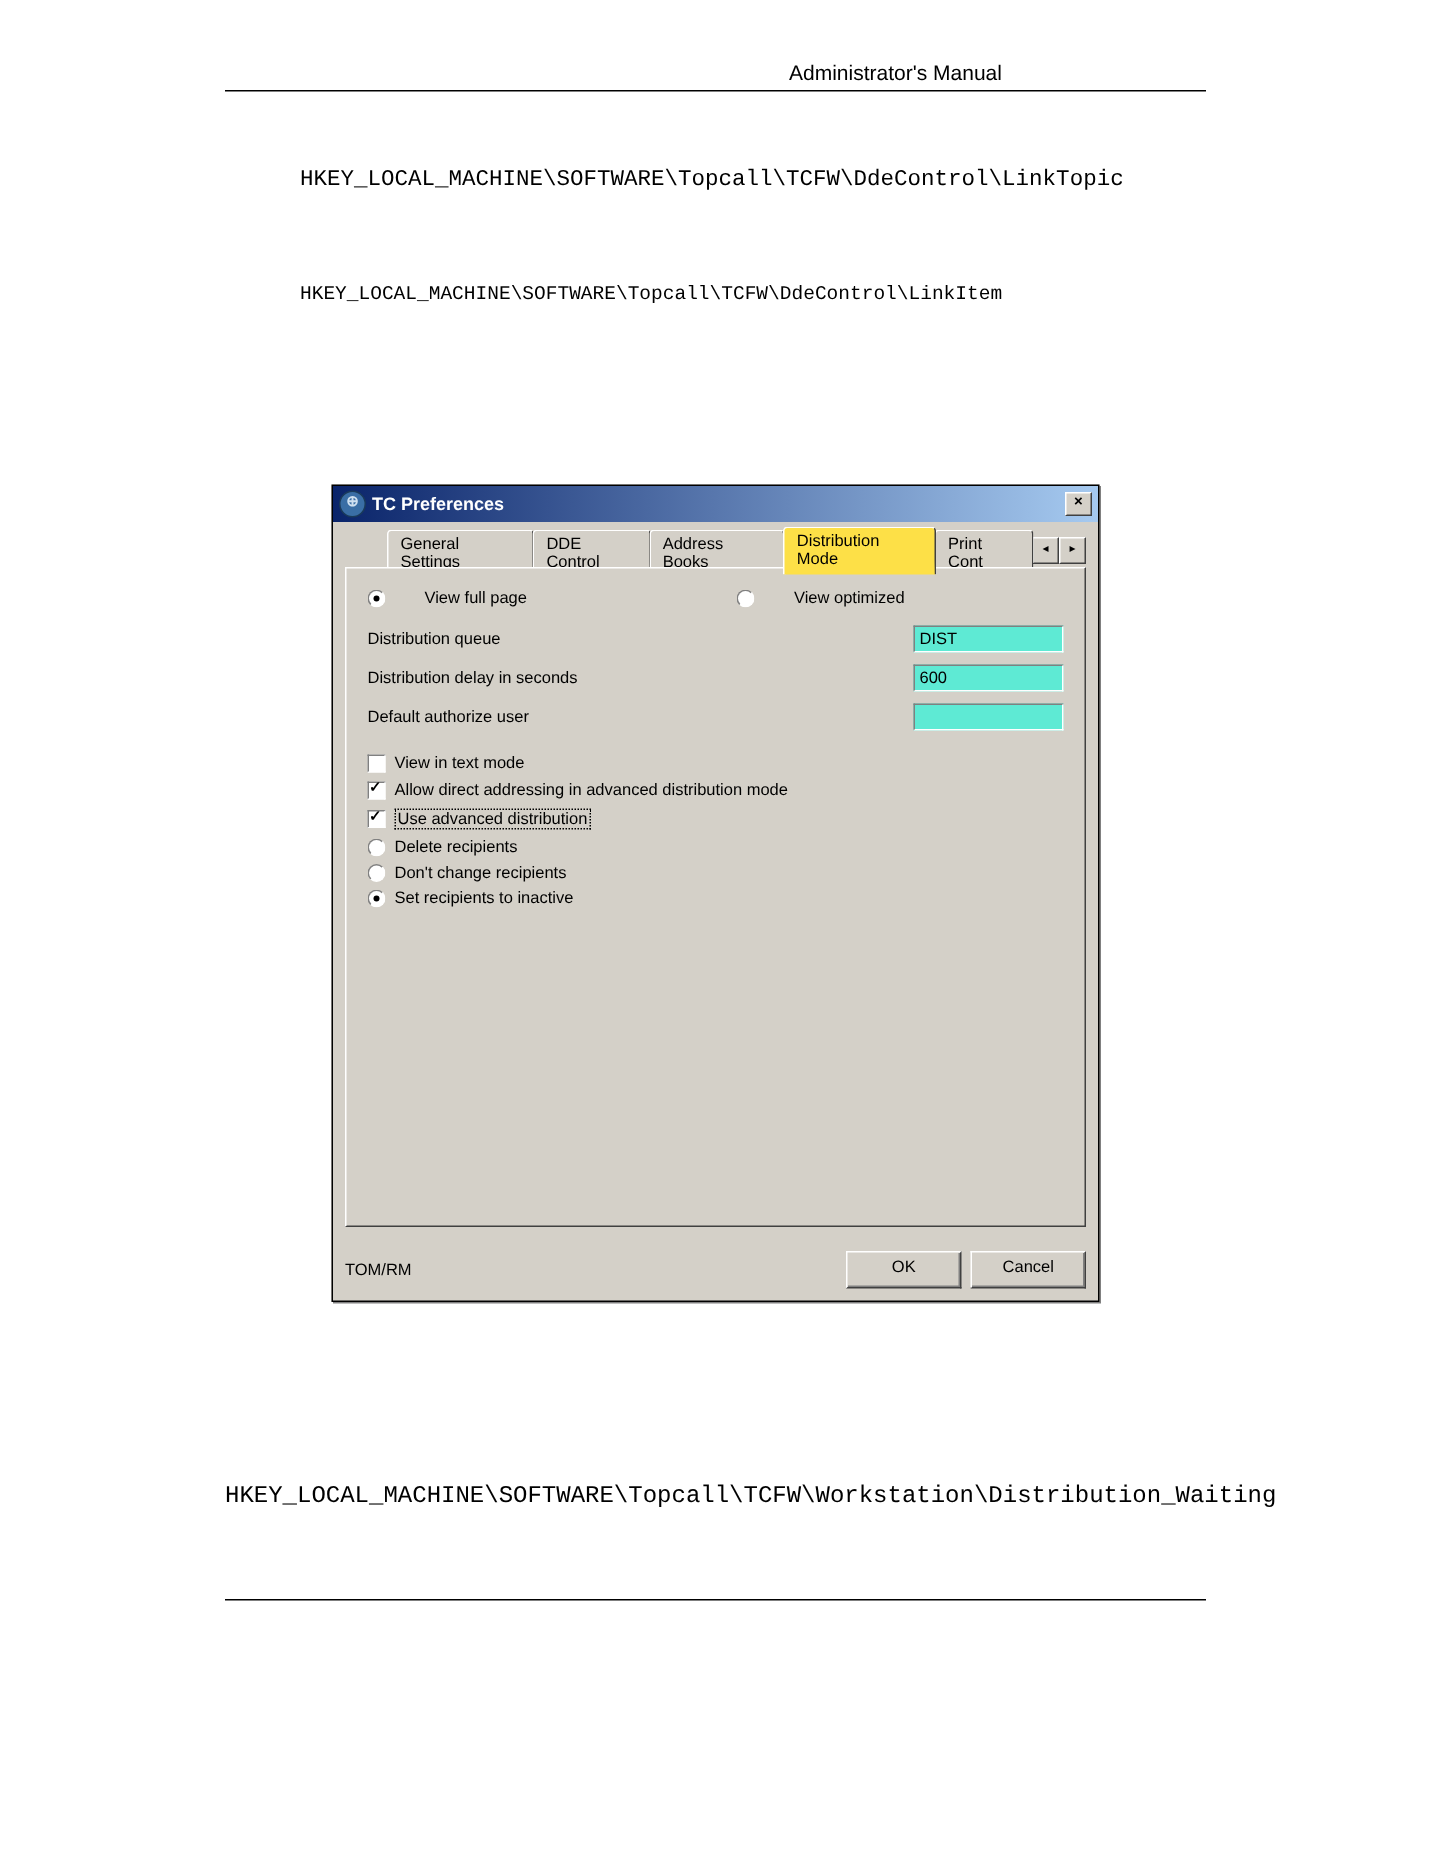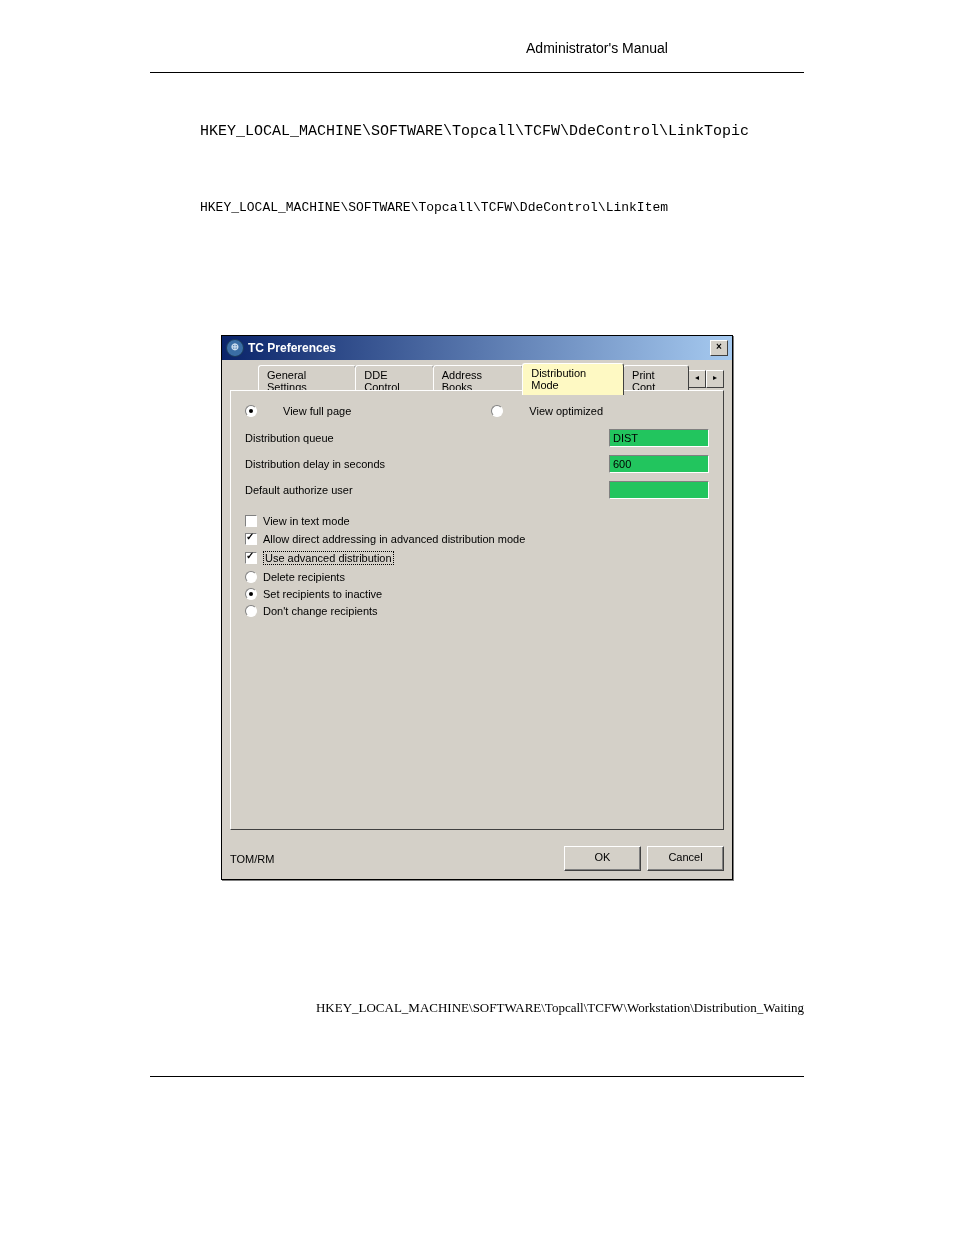--- a/index.html
+++ b/index.html
@@ -11,43 +11,43 @@
     color: #000;
     width: 954px;
   }
   .page {
     padding: 40px 150px 80px 150px;
     box-sizing: border-box;
   }
   .header-line {
     border-bottom: 1px solid #000;
     margin-bottom: 50px;
-    padding-bottom: 16px;
+    padding-bottom: 4px;
     text-align: center;
   }
   .header-text {
     display: inline-block;
     font-size: 14px;
     margin-left: 240px;
   }
   .reg-key {
     font-family: "Courier New", monospace;
     font-size: 15px;
     margin: 30px 0 30px 50px;
     white-space: pre;
   }
   .reg-key2 {
     font-family: "Courier New", monospace;
     font-size: 13px;
     margin: 60px 0 120px 50px;
     white-space: pre;
   }
   .reg-key3 {
-    font-family: Liberation Serif, serif;
-    font-size: 13px;
+    font-family: Liberation Mono, monospace;
+    font-size: 16px;
     margin: 120px 0 60px 0;
     white-space: pre;
     text-align: right;
   }
   .dialog {
     width: 510px;
     margin: 0 auto;
     border: 1px solid #000;
     background: #d4d0c8;
     font-family: Tahoma, Arial, sans-serif;
@@ -108,21 +108,21 @@
     border-right-color: #404040;
     border-bottom: none;
     border-top-left-radius: 3px;
     border-top-right-radius: 3px;
     margin-right: -1px;
     font-size: 11px;
     position: relative;
     top: 1px;
   }
   .tab.active {
-    background: #fef9c3;
+    background: #fde047;
     top: 0;
     padding-bottom: 4px;
     z-index: 2;
   }
   .tab-scroll {
     display: flex;
     margin-left: auto;
     align-items: center;
   }
   .tab-arrow {
@@ -150,21 +150,21 @@
     align-items: center;
     margin-bottom: 8px;
   }
   .row-label { flex: 1; }
   .text-input {
     width: 100px;
     height: 18px;
     border: 1px solid #808080;
     border-right-color: #fff;
     border-bottom-color: #fff;
-    background: #22c55e;
+    background: #5eead4;
     font-family: Tahoma, Arial;
     font-size: 11px;
     padding: 1px 3px;
     box-sizing: border-box;
   }
   .radio, .checkbox {
     width: 12px;
     height: 12px;
     margin-right: 6px;
     vertical-align: middle;
@@ -318,26 +318,26 @@
           <span class="checkbox checked"></span>
           <span class="dotted-focus">Use advanced distribution</span>
         </div>
 
         <div class="radio-group">
           <div class="option-line">
             <span class="radio"></span>
             <span>Delete recipients</span>
           </div>
           <div class="option-line">
+            <span class="radio"></span>
+            <span>Don't change recipients</span>
+          </div>
+          <div class="option-line">
             <span class="radio checked"></span>
             <span>Set recipients to inactive</span>
-          </div>
-          <div class="option-line">
-            <span class="radio"></span>
-            <span>Don't change recipients</span>
           </div>
         </div>
 
       </div>
     </div>
     <div class="button-bar">
       <span class="status-text">TOM/RM</span>
       <div class="btn">OK</div>
       <div class="btn">Cancel</div>
     </div>

